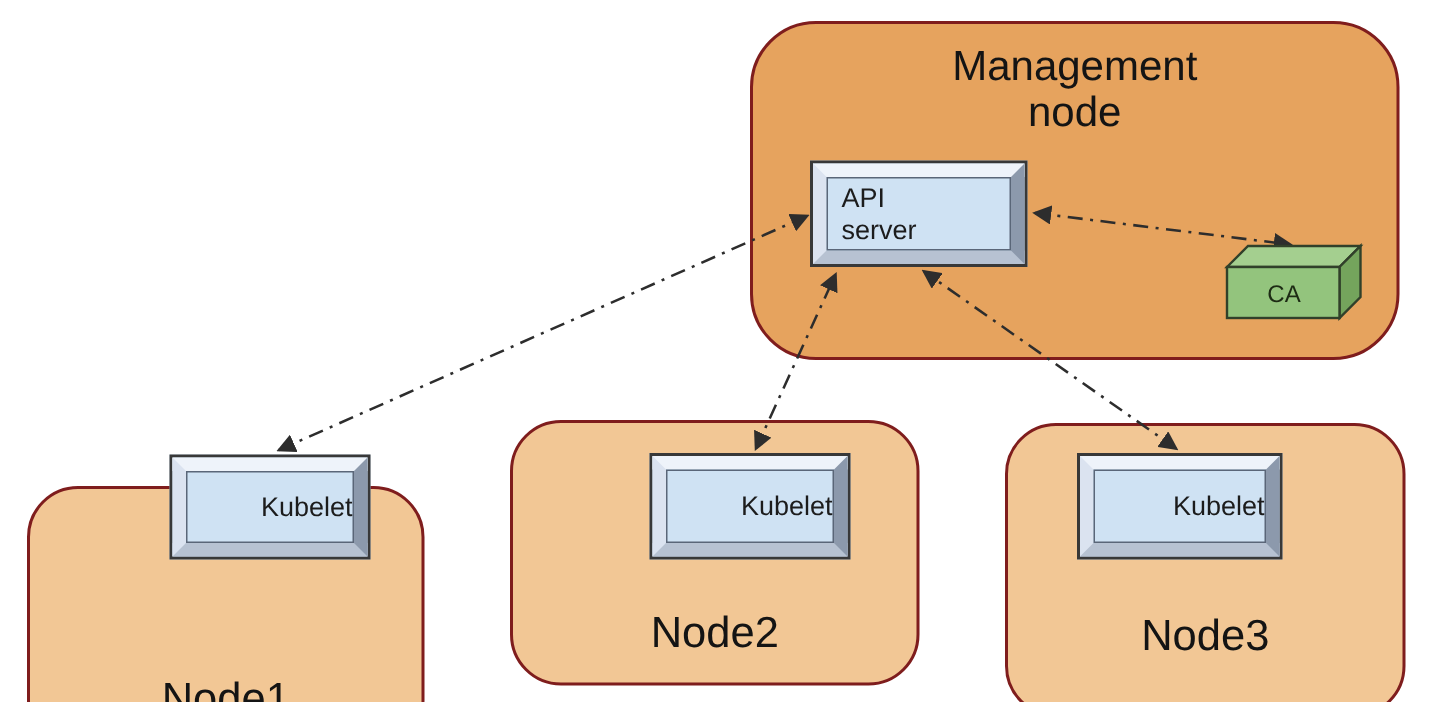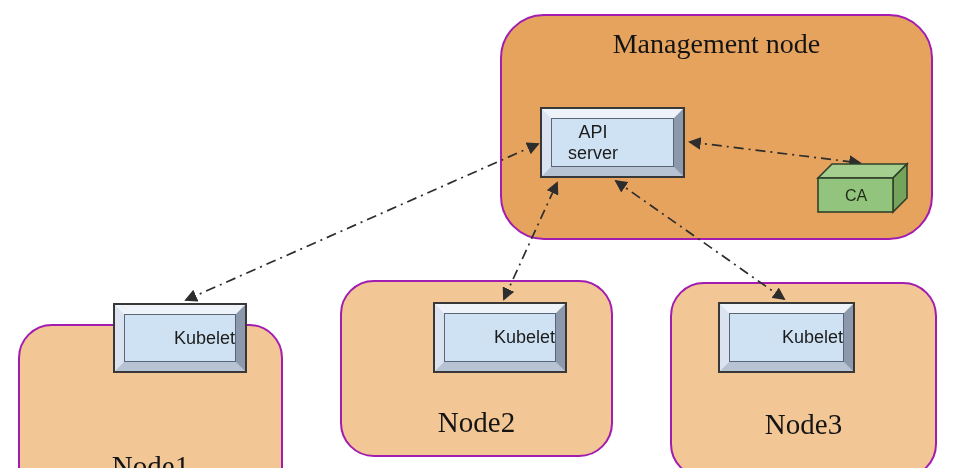--- a/index.html
+++ b/index.html
@@ -1,20 +1,20 @@
 <!DOCTYPE html>
 <html><head>
 <meta charset="utf-8">
 <style>
   html,body { margin:0; padding:0; background:#fff; }
   .canvas {
     position:relative; width:958px; height:468px; background:#ffffff;
     font-family:"Liberation Sans","DejaVu Sans",sans-serif; overflow:hidden;
   }
-  .rounded { position:absolute; border:2px solid #a21caf; box-sizing:border-box;font-family:Liberation Serif, serif; }
+  .rounded { position:absolute; border:2px solid #7f1d1d; box-sizing:border-box; }
   .mgmt { left:500px; top:14px; width:433px; height:226px; border-radius:44px; background:#e6a35e; }
   .node { border-radius:34px; background:#f2c795; }
   .node1 { left:18px;  top:276px; width:265px; height:177px;margin-top:48px; }
   .node2 { left:340px; top:280px; width:273px; height:177px;padding-left:18px; }
   .node3 { left:670px; top:282px; width:267px; height:196px; }
   .mgmt-label {
     position:absolute; left:50%; transform:translateX(-50%); top:12px; width:215px;
     text-align:center; font-size:28px; color:#141414; line-height:1.12;
   }
   .node-label {
@@ -25,21 +25,21 @@
   .bevel-frame {
     width:100%; height:100%; box-sizing:border-box; border-style:solid; border-width:9px;
     border-color:#eef3fa #8c99ac #b7c2d2 #dbe3f0;
   }
   .bevel-inner {
     width:100%; height:100%; box-sizing:border-box; border:1px solid #5a6678;
     background:#cfe2f3; display:flex; align-items:center; justify-content:flex-end;
     font-size:18px; color:#1c1c1c; line-height:1.12;
   }
   .api-inner { justify-content:flex-start; padding-left:9px; }
-  .api-inner span { width:64px; text-align:center; }
+  .api-inner span { width:64px; text-align:left; }
   .overlay { position:absolute; left:0; top:0; pointer-events:none; }
   .conn { stroke:#2d2d2d; stroke-width:1.7; stroke-dasharray:10 5 2 5; fill:none; }
   .ca-front { fill:#93c47d; stroke:#31402a; stroke-width:1.6; }
   .ca-top   { fill:#a4cf8f; stroke:#31402a; stroke-width:1.6; }
   .ca-side  { fill:#74a45c; stroke:#31402a; stroke-width:1.6; }
   .ca-text  { font-size:16px; fill:#1d2b14; text-anchor:middle; font-family:"Liberation Sans","DejaVu Sans",sans-serif; }
 </style>
 </head>
 <body>
 

